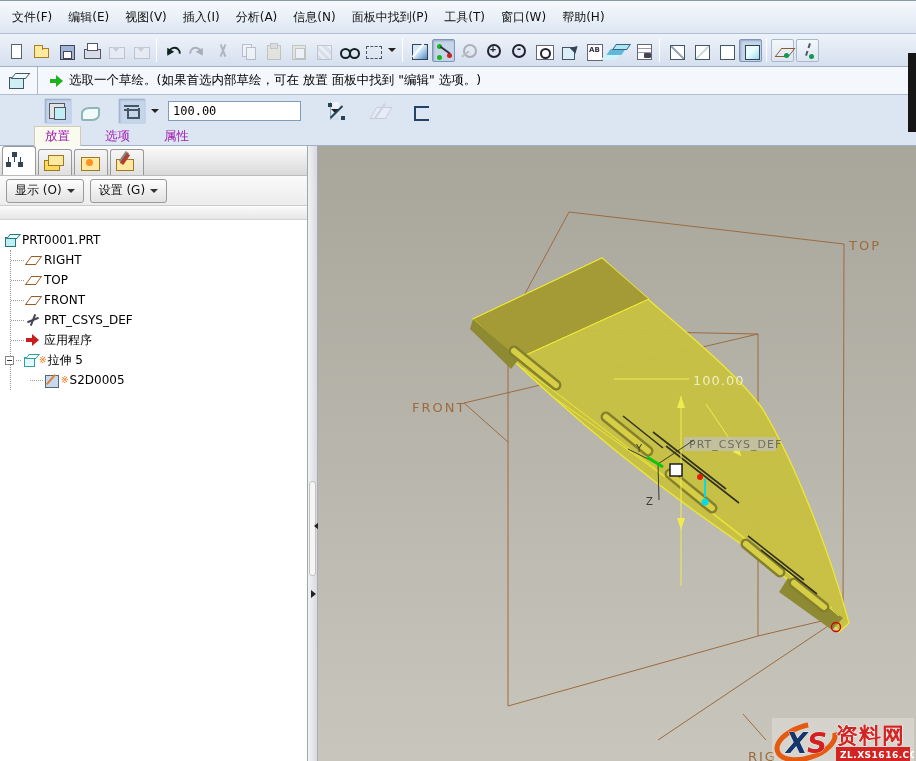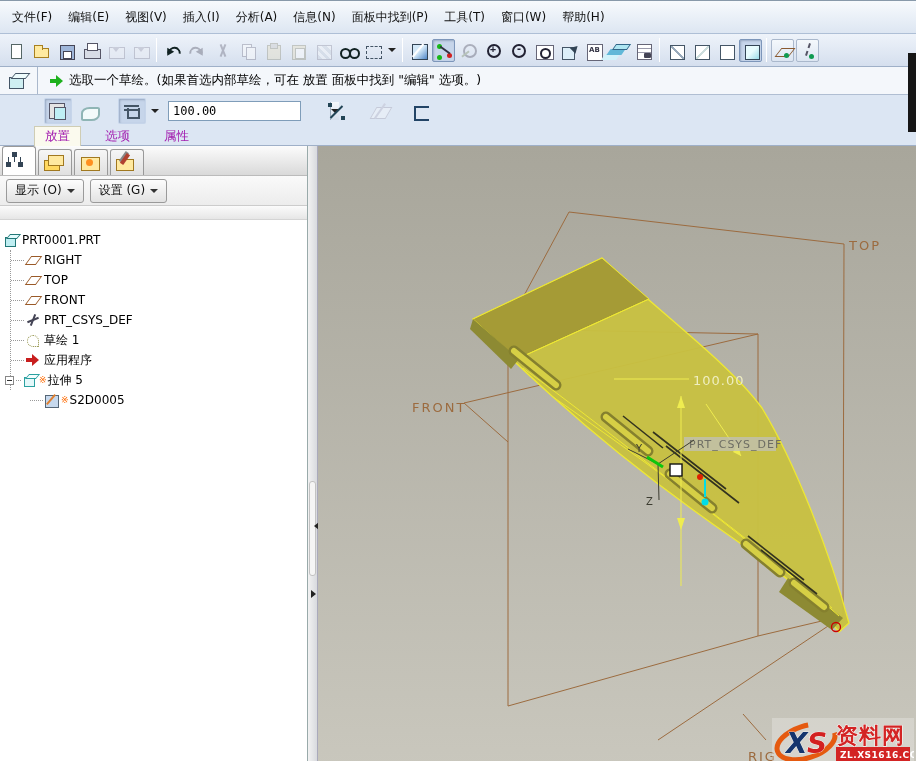--- a/index.html
+++ b/index.html
@@ -290,25 +290,20 @@
             <span class="tico tico-plane"></span>
           <span class="lab">FRONT</span>
         </div>
         <div class="trow ind1">
           <span class="stub"></span>
             <span class="tico tico-csys"></span>
           <span class="lab">PRT_CSYS_DEF</span>
         </div>
         <div class="trow ind1">
           <span class="stub"></span>
-            <span class="tico tico-sketch"></span>
-          <span class="lab">草绘 1</span>
-        </div>
-        <div class="trow ind1">
-          <span class="stub"></span>
             <span class="tico tico-insert"></span>
           <span class="lab">应用程序</span>
         </div>
         <div class="trow" style="padding-left:4px">
           <span class="expander"></span>
           <span class="stub" style="width:5px"></span>
           <span class="tico tico-extrude"></span>
           <span class="mark">※</span>
           <span>拉伸 5</span>
         </div>

